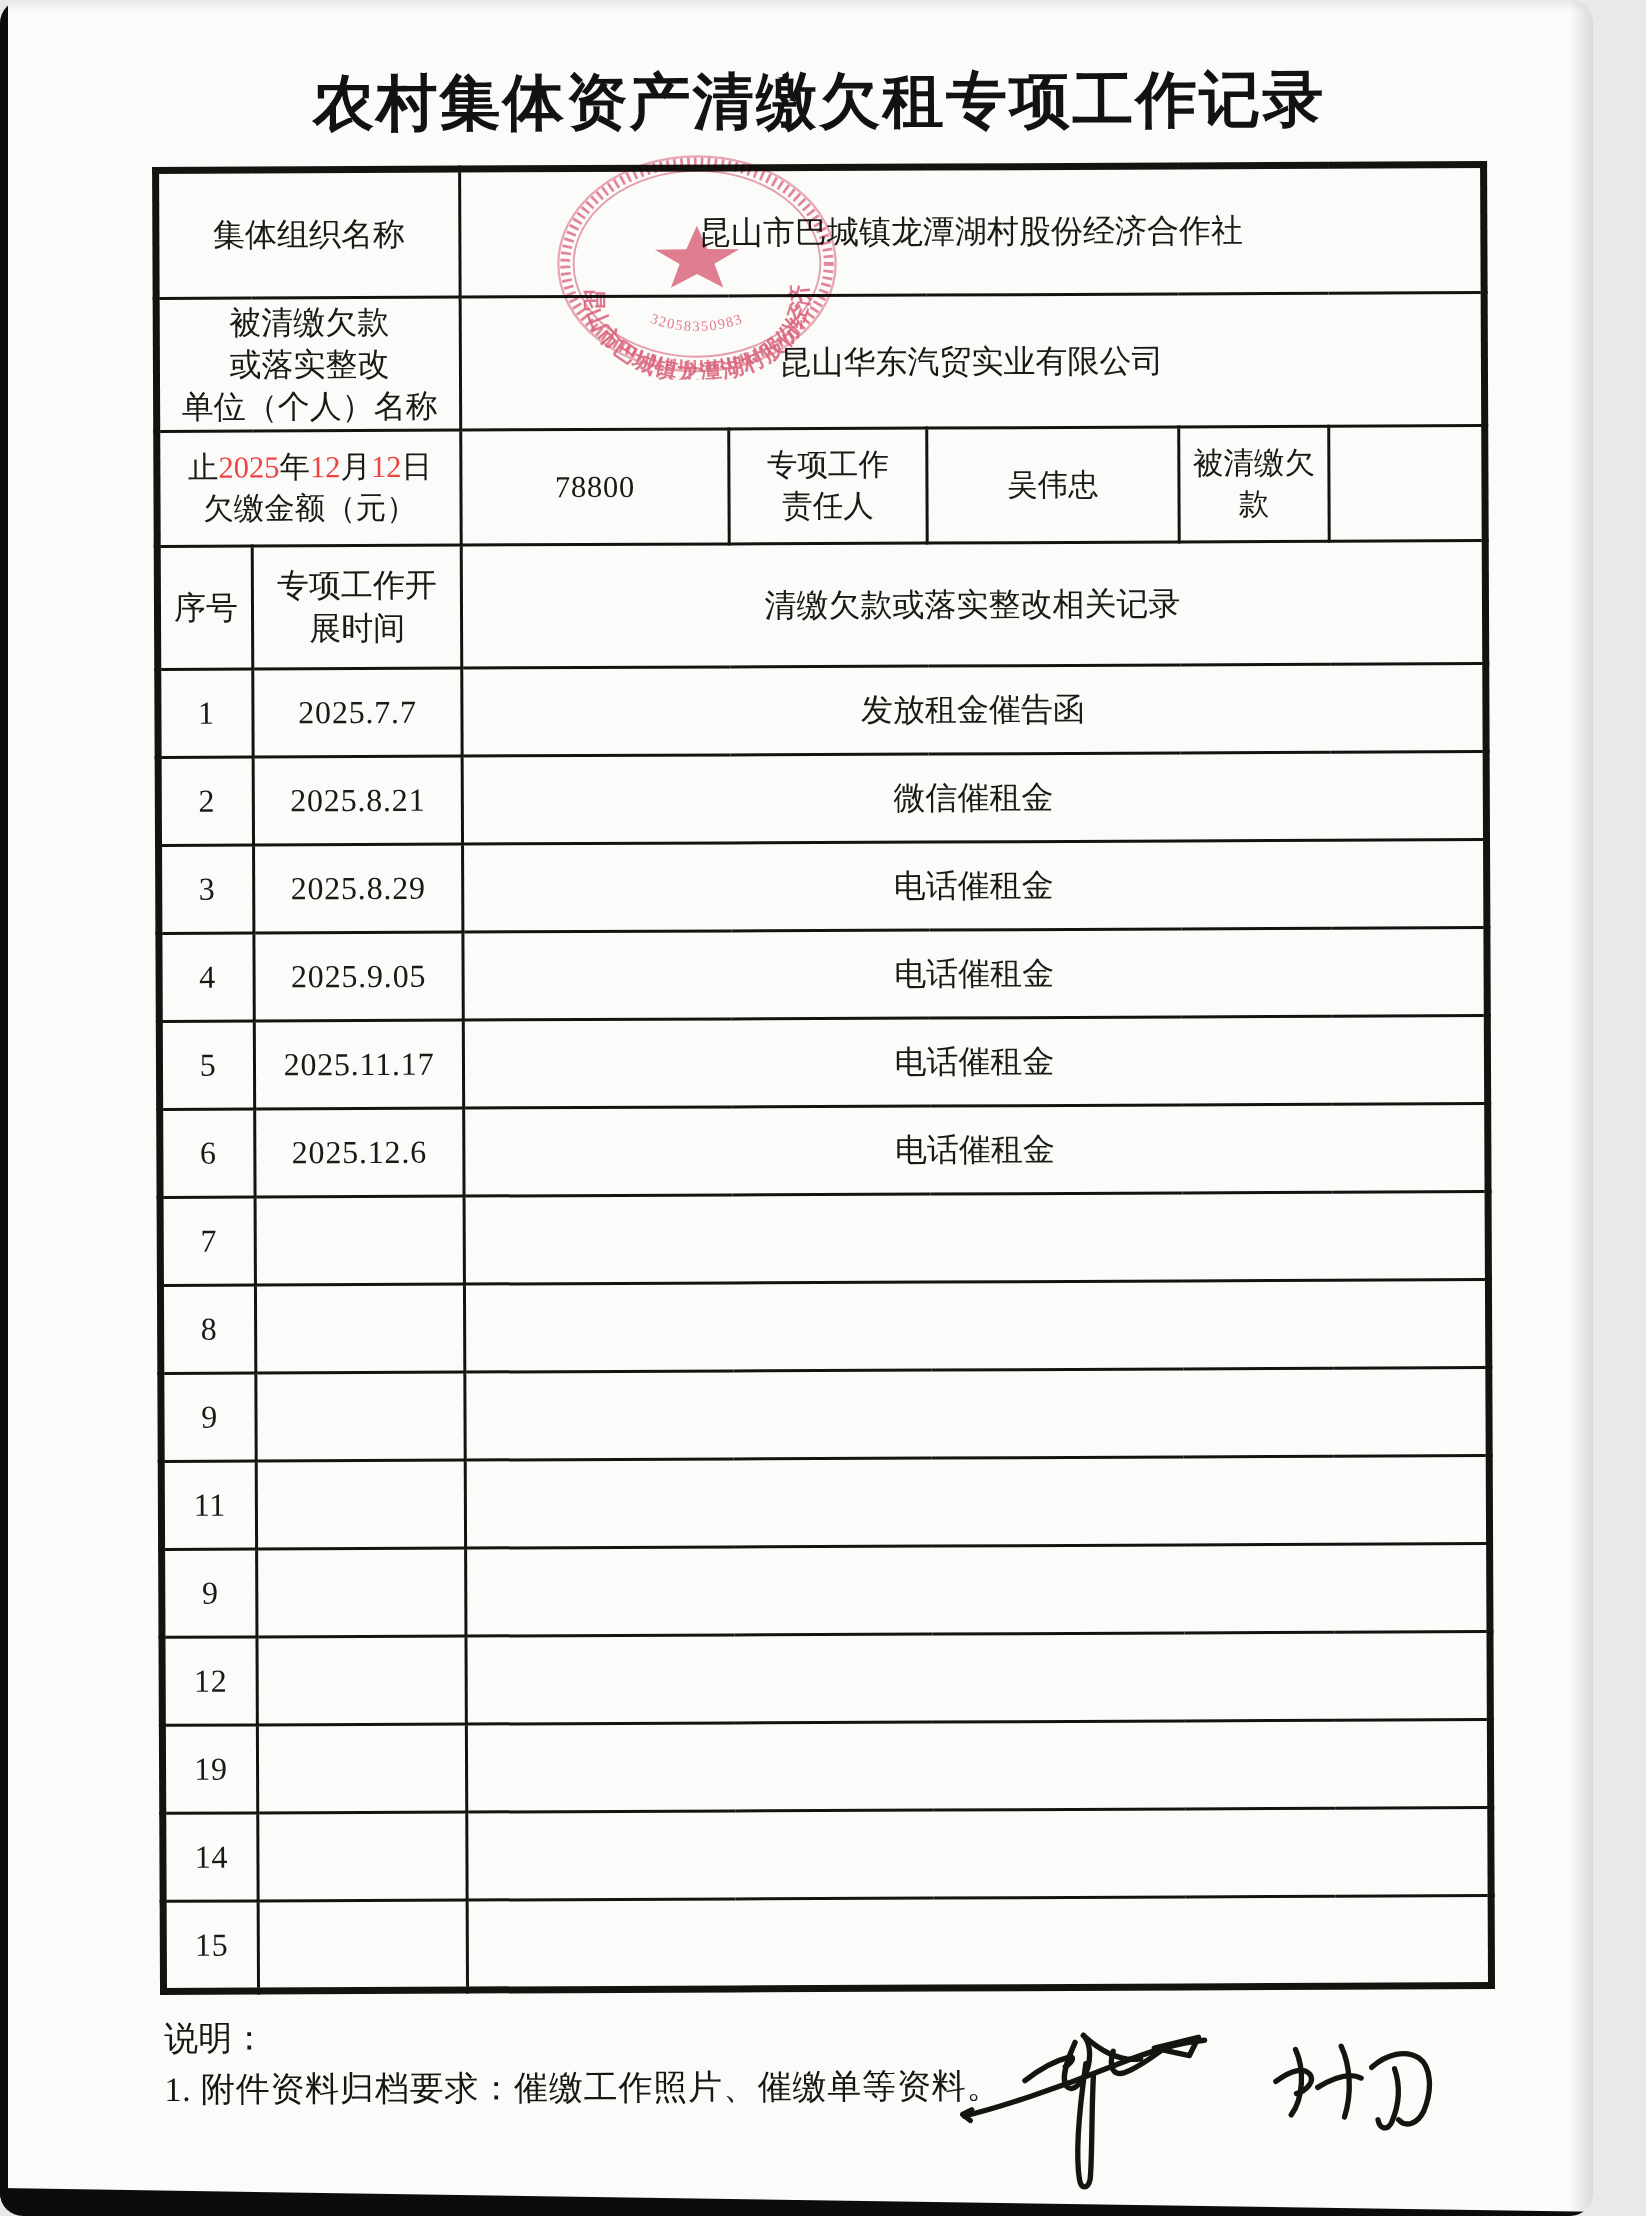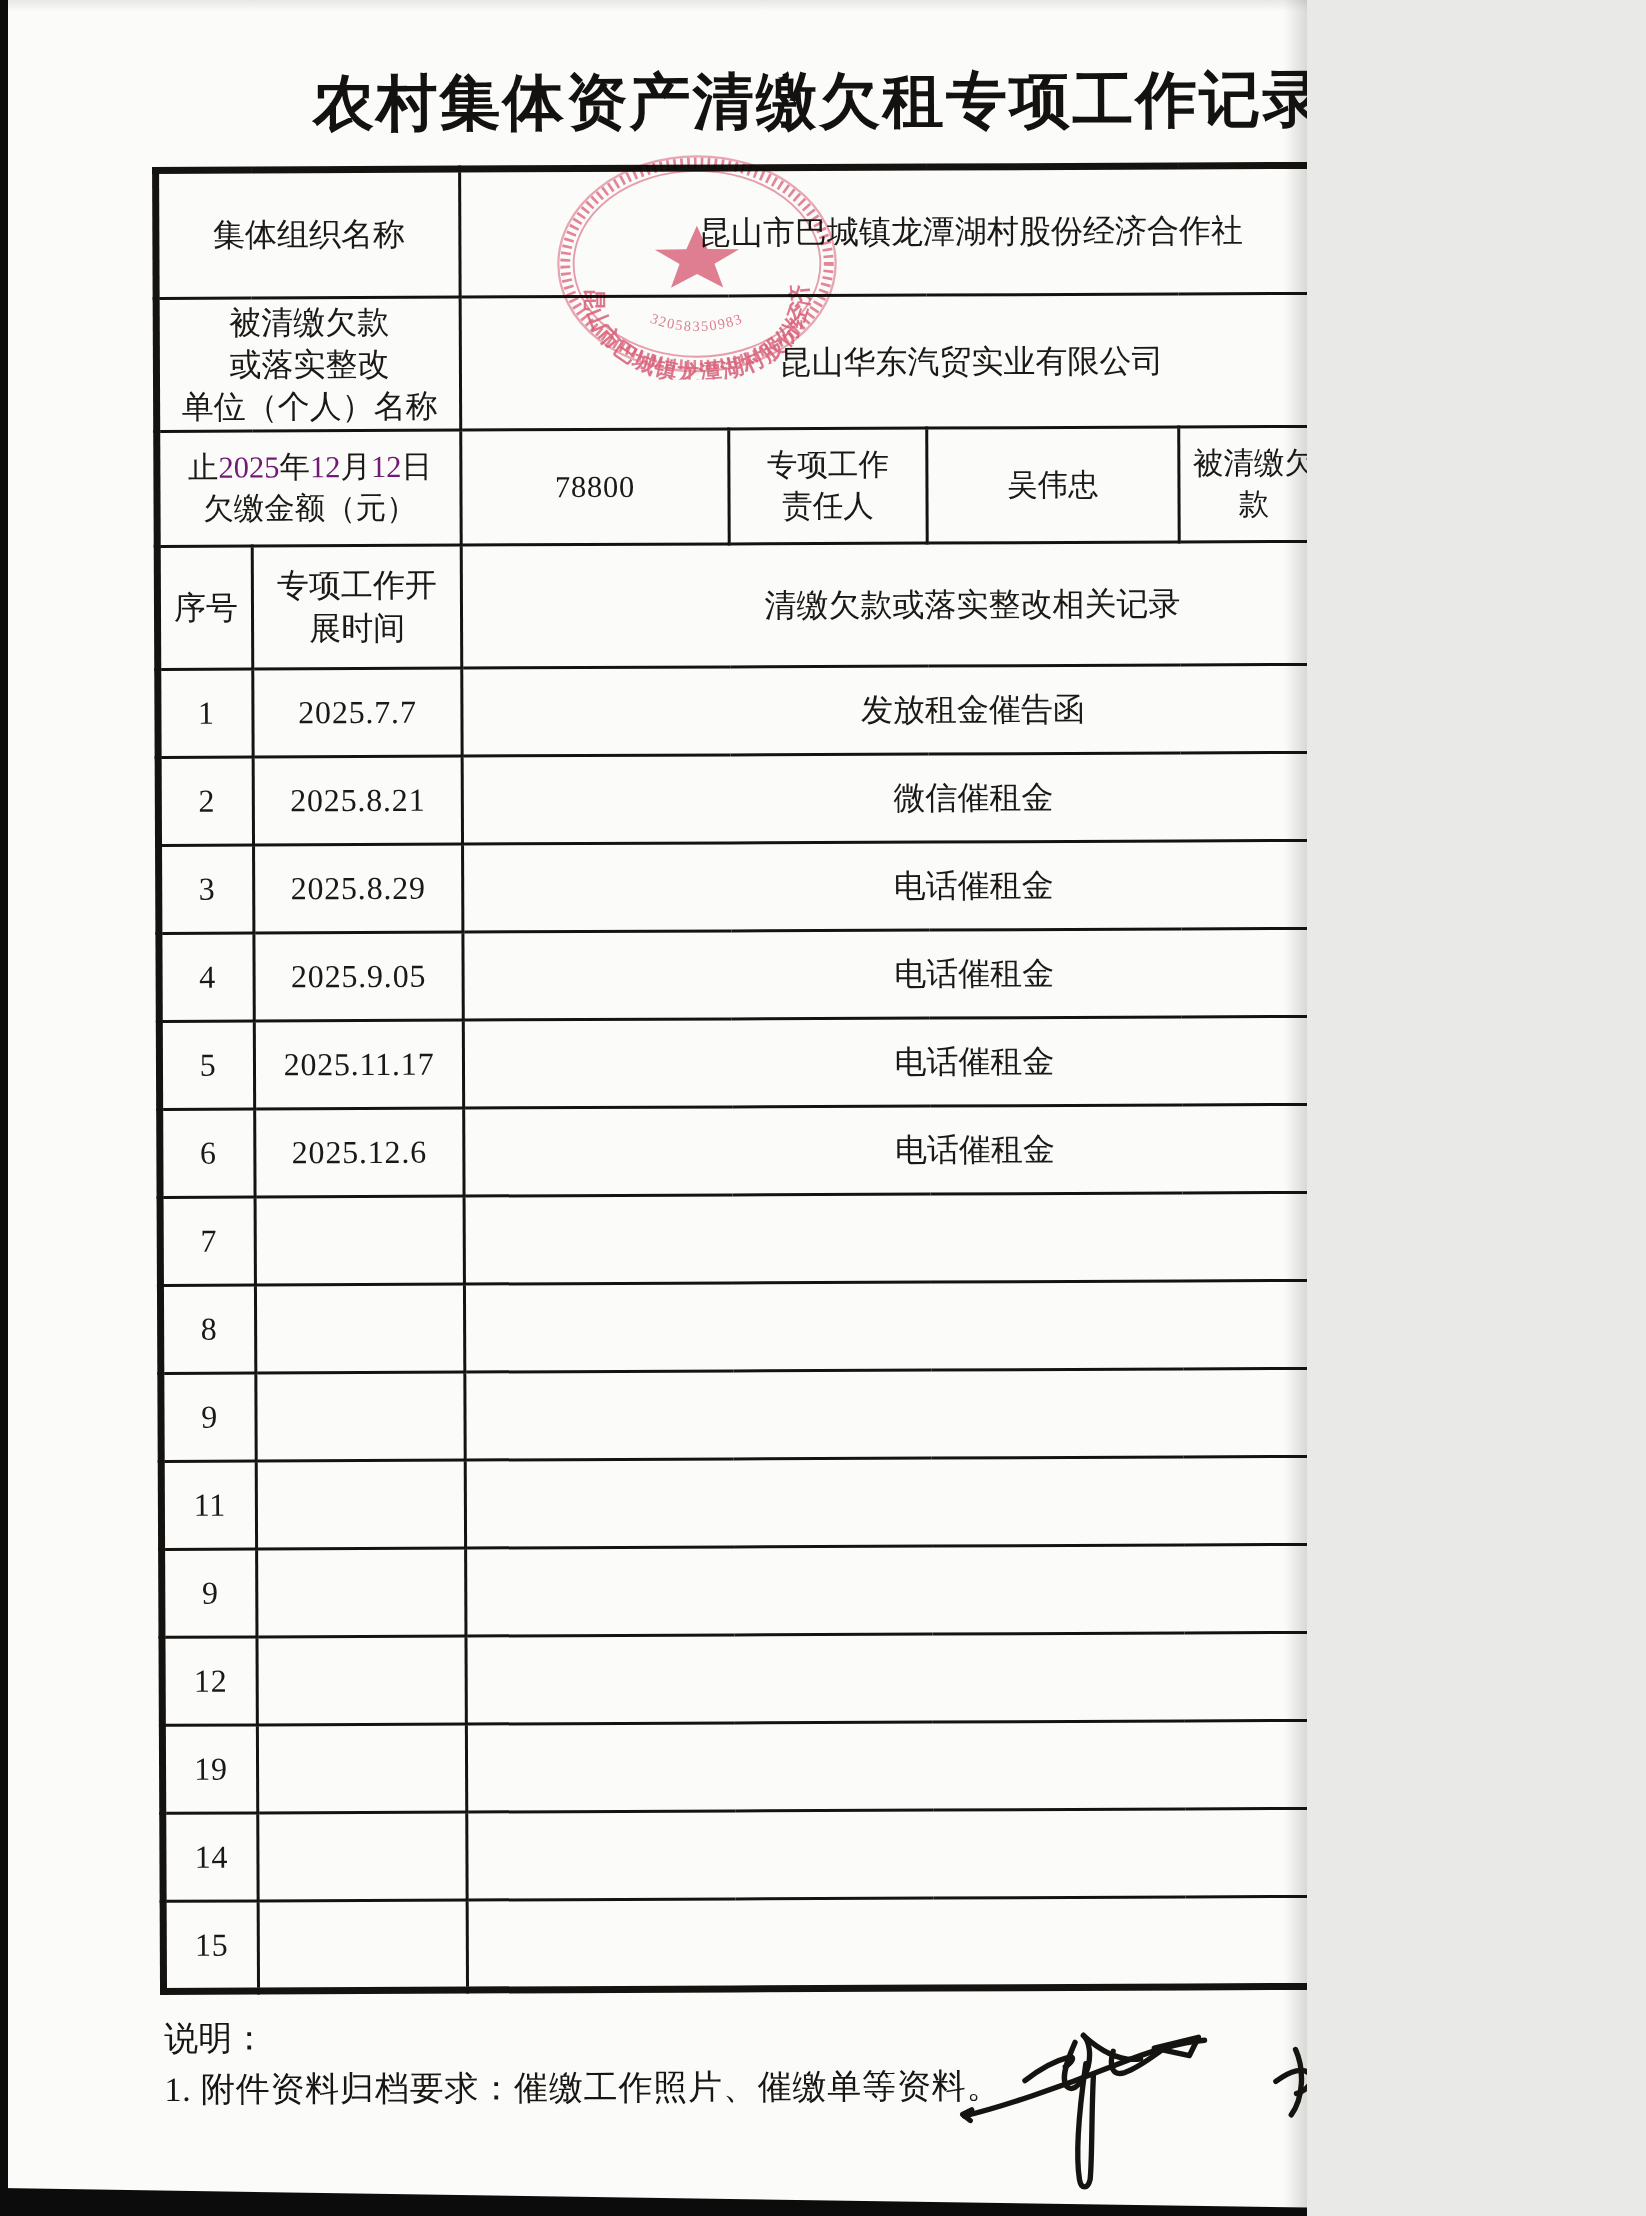--- a/index.html
+++ b/index.html
@@ -2,22 +2,22 @@
 <html style="font-size:12.2px"><head>
 <meta charset="utf-8">
 <style>
   html,body{margin:0;padding:0;}
   body{
     width:1647px;height:2216px;overflow:hidden;
     background:#e9e9e7;
     font-family:"Liberation Serif","DejaVu Serif",serif;
   }
   .page{
-    position:relative;width:1307px;height:2216px;overflow:hidden;
-    background:#fbfbf9;color:#1b1916;
+    position:relative;width:1593px;height:2216px;overflow:hidden;
+    background:#fbfbf9;color:#1b1916;border-radius:23px;
   }
   
   .edge-left{position:absolute;left:0;top:0;width:8.4px;height:2216px;background:#0c0c0c;}
   .edge-bottom{position:absolute;left:-7.6px;top:2188px;width:1677px;height:46px;background:#0c0c0c;
     transform:rotate(0.85deg);transform-origin:0 0;}
   .edge-right-shadow{position:absolute;right:0;top:0;width:23px;height:2216px;
     background:linear-gradient(to right, rgba(0,0,0,0), rgba(60,58,55,0.18));}
   .edge-top-shadow{position:absolute;left:0;top:0;width:1647px;height:10.7px;
     background:linear-gradient(to bottom, rgba(90,88,85,0.12), rgba(0,0,0,0));}
   .tilt{position:absolute;left:0;top:0;width:1647px;height:2216px;
@@ -39,21 +39,21 @@
     font-size:32px;line-height:1.32;
     padding:1.5px 4.6px;color:#1b1916;
     overflow:hidden;
   }
   td.al{text-align:left;padding-left:9.1px;}
   tr.r-info1 td{height:120px;}
   tr.r-info2 td{height:122px;}
   tr.r-info3 td{height:109px;font-size:30.5px;}
   tr.r-head td{height:117px;}
   tr.r-data td{height:82px;}
-  .red{color:#701a75;}
+  .red{color:#ef4444;}
   .num{letter-spacing:0.8px;}
 
   .notes{position:absolute;left:160px;top:2019px;font-size:34px;line-height:1.0;color:#181613;}
   .notes .n2{margin-top:17px;letter-spacing:0.8px;}
 
   .seal{position:absolute;left:551px;top:149px;width:299px;height:230px;
     mix-blend-mode:multiply;opacity:0.92;}
   .sig{position:absolute;mix-blend-mode:multiply;}
   .sig1{left:955px;top:2022px;width:256px;height:180px;}
   .sig2{left:1260px;top:2030px;width:201px;height:116px;}

